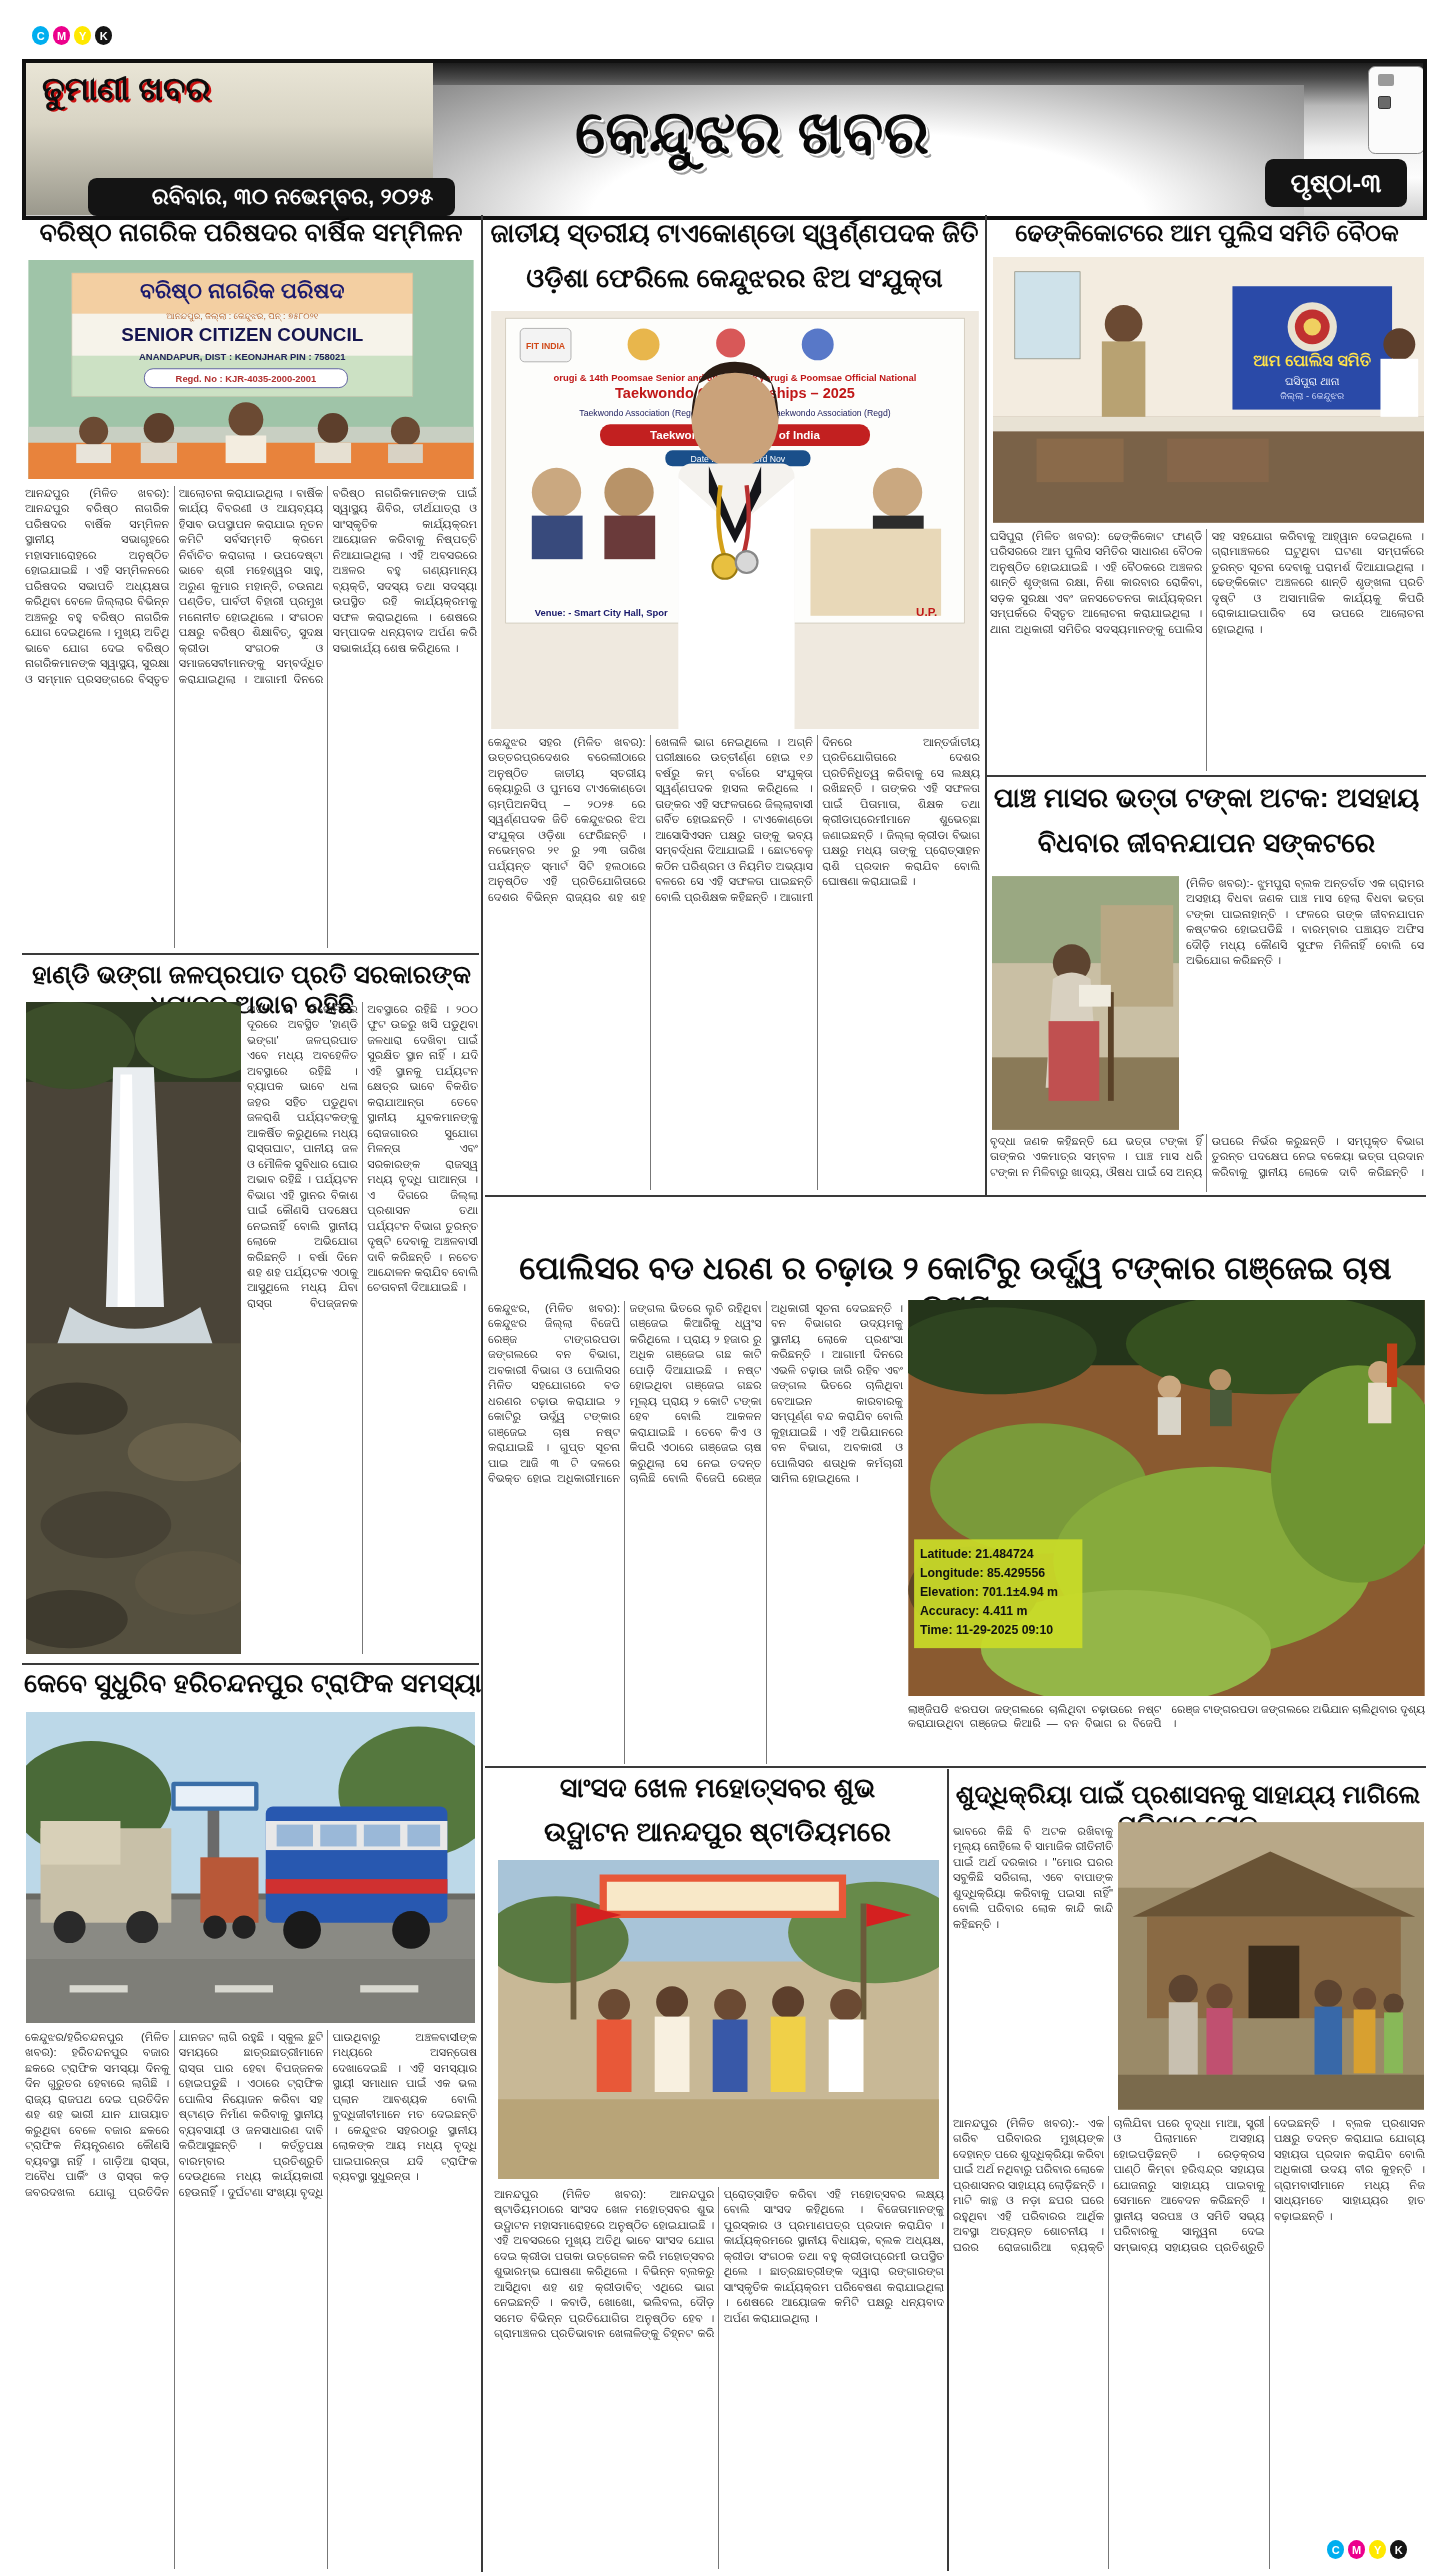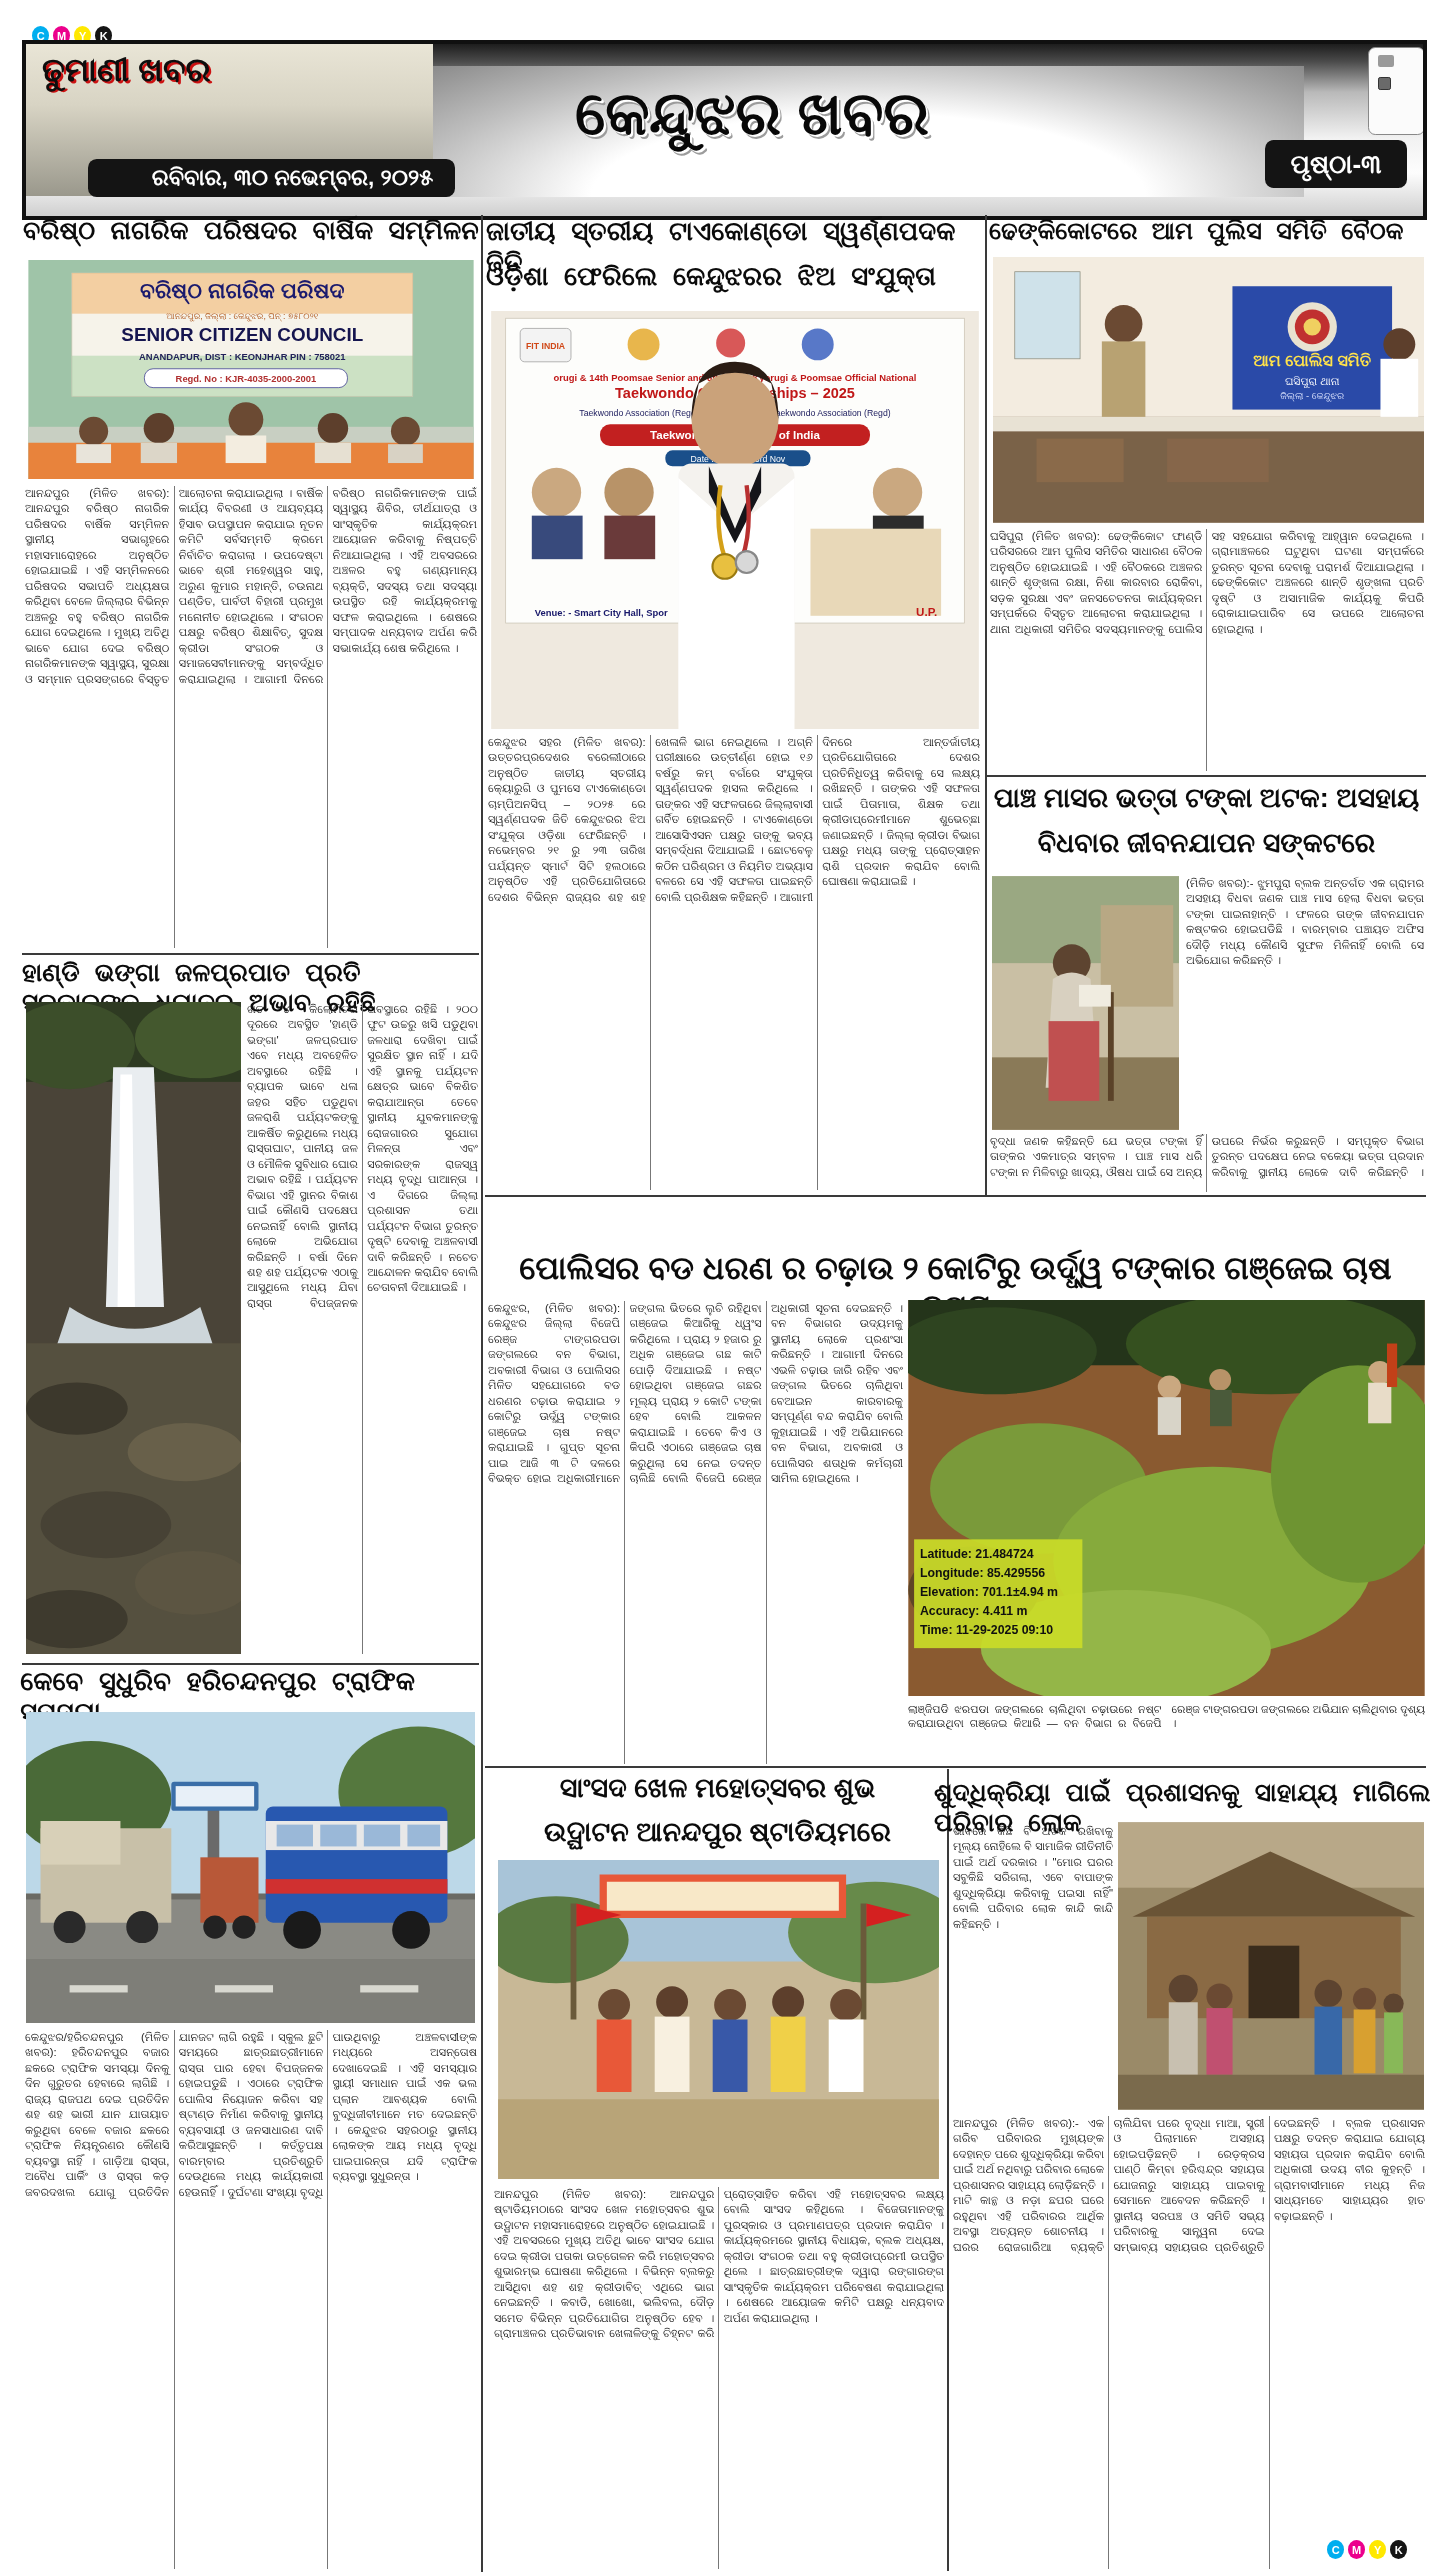--- a/index.html
+++ b/index.html
@@ -1,20 +1,20 @@
 <!DOCTYPE html>
 <html style="font-size:11.6px"><head>
 <meta charset="utf-8">
 <style>
   html,body{margin:0;padding:0;background:#ffffff;}
   #canvas{position:relative;width:1448px;height:2576px;background:#ffffff;overflow:hidden;
           font-family:"Liberation Sans", sans-serif;color:#111;}
   .abs{position:absolute;}
   .hl{font-weight:bold;color:#0b0b0b;line-height:1.18;text-align:center;letter-spacing:0;}
-  .hl-left{text-align:left;font-family:Liberation Mono, monospace;}
+  .hl-left{text-align:center;}
   .body-text{font-size:11.3px;line-height:1.37;text-align:justify;color:#1c1c1c;
              column-gap:9.4px;column-rule:0.7px solid #777;overflow:hidden;word-break:break-word;}
   .cols3{column-count:3;}
   .cols2{column-count:2;}
   .cols1{column-count:1;}
   .badge{background:#141414;color:#fff;border-radius:8.7px;display:flex;align-items:center;justify-content:center;font-weight:bold;}
   .vrule{background:#3a3a3a;width:1.5px;}
   .hrule{background:#3a3a3a;height:1.5px;}
   .cmyk{display:flex;gap:3.6px;}
   .cmyk .dot{width:17.4px;height:19px;border-radius:50%;display:flex;align-items:center;justify-content:center;
@@ -27,21 +27,21 @@
 
 <div id="canvas">
 
   <div class="abs cmyk" style="left:32px;top:26px;">
     <div class="dot" style="background:#00aeef">C</div>
     <div class="dot" style="background:#ec008c">M</div>
     <div class="dot" style="background:#ffe800;color:#fff">Y</div>
     <div class="dot" style="background:#151515">K</div>
   </div>
 
-  <div class="abs" style="left:22px;top:40px;width:1405px;height:180px;border:4.4px solid #101010;box-sizing:border-box;
+  <div class="abs" style="left:22px;top:59px;width:1405px;height:161px;border:4.4px solid #101010;box-sizing:border-box;
        background:linear-gradient(180deg,#1d1d1d 0%,#4a4a4a 10%,#b9b9b9 28%,#f2f2f2 55%,#fdfdfd 75%,#cfcfcf 100%);overflow:hidden;">
     <div class="abs" style="left:0;top:0;width:407px;height:152px;background:linear-gradient(180deg,#e9e5d6 0%,#d8d4c4 40%,#9a988c 100%);"></div>
     <div class="abs" style="left:407px;top:22px;width:871px;height:131px;background:radial-gradient(ellipse at 50% 100%, #ffffff 45%, #bdbdbd 75%, #8b8b8b 100%);"></div>
     <div class="abs" style="left:16px;top:7.3px;font-size:33px;font-weight:bold;color:#0d0d0d;text-shadow:2.2px 1.5px 0 #cc1111;">ଢୁମାଣୀ ଖବର</div>
     <div class="abs" style="left:392px;top:35px;width:668px;text-align:center;font-size:60px;font-weight:bold;color:#080808;
          text-shadow:2.2px 2.2px 0 #ffffff,3.6px 3.6px 0 #9c9c9c;">କେନ୍ଦୁଝର ଖବର</div>
     <div class="abs badge" style="left:62px;top:115px;width:325px;height:38px;font-size:22.5px;padding-left:42px;">ରବିବାର, ୩୦ ନଭେମ୍ବର, ୨୦୨୫</div>
     <div class="abs badge" style="left:1239px;top:96px;width:142px;height:48px;font-size:26px;">ପୃଷ୍ଠା-୩</div>
     <div class="abs" style="left:1342px;top:2.9px;width:55px;height:86px;background:#fbfbfb;border-radius:7.3px;border:1.5px solid #888;">
       <div class="abs" style="left:8.7px;top:7.3px;width:16px;height:11.6px;background:#9a9a9a;border-radius:2.2px;"></div>

